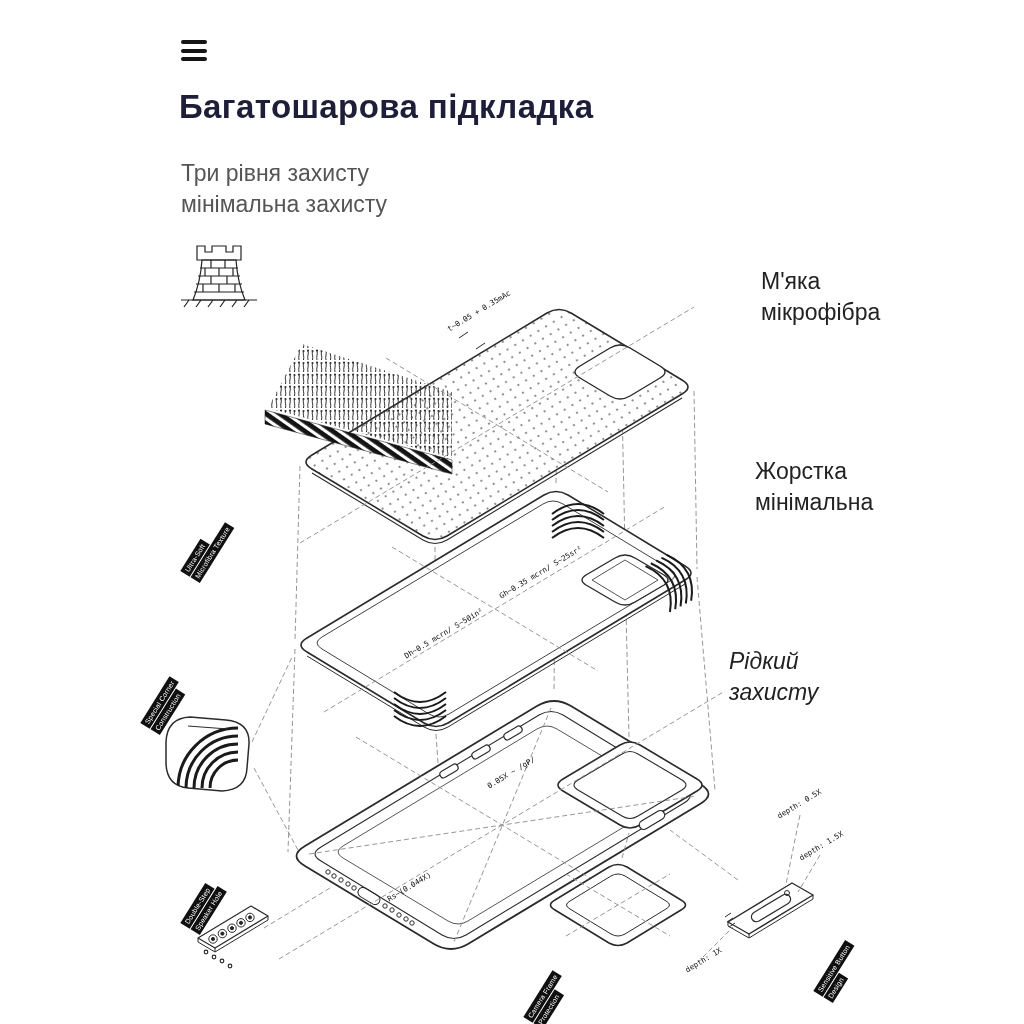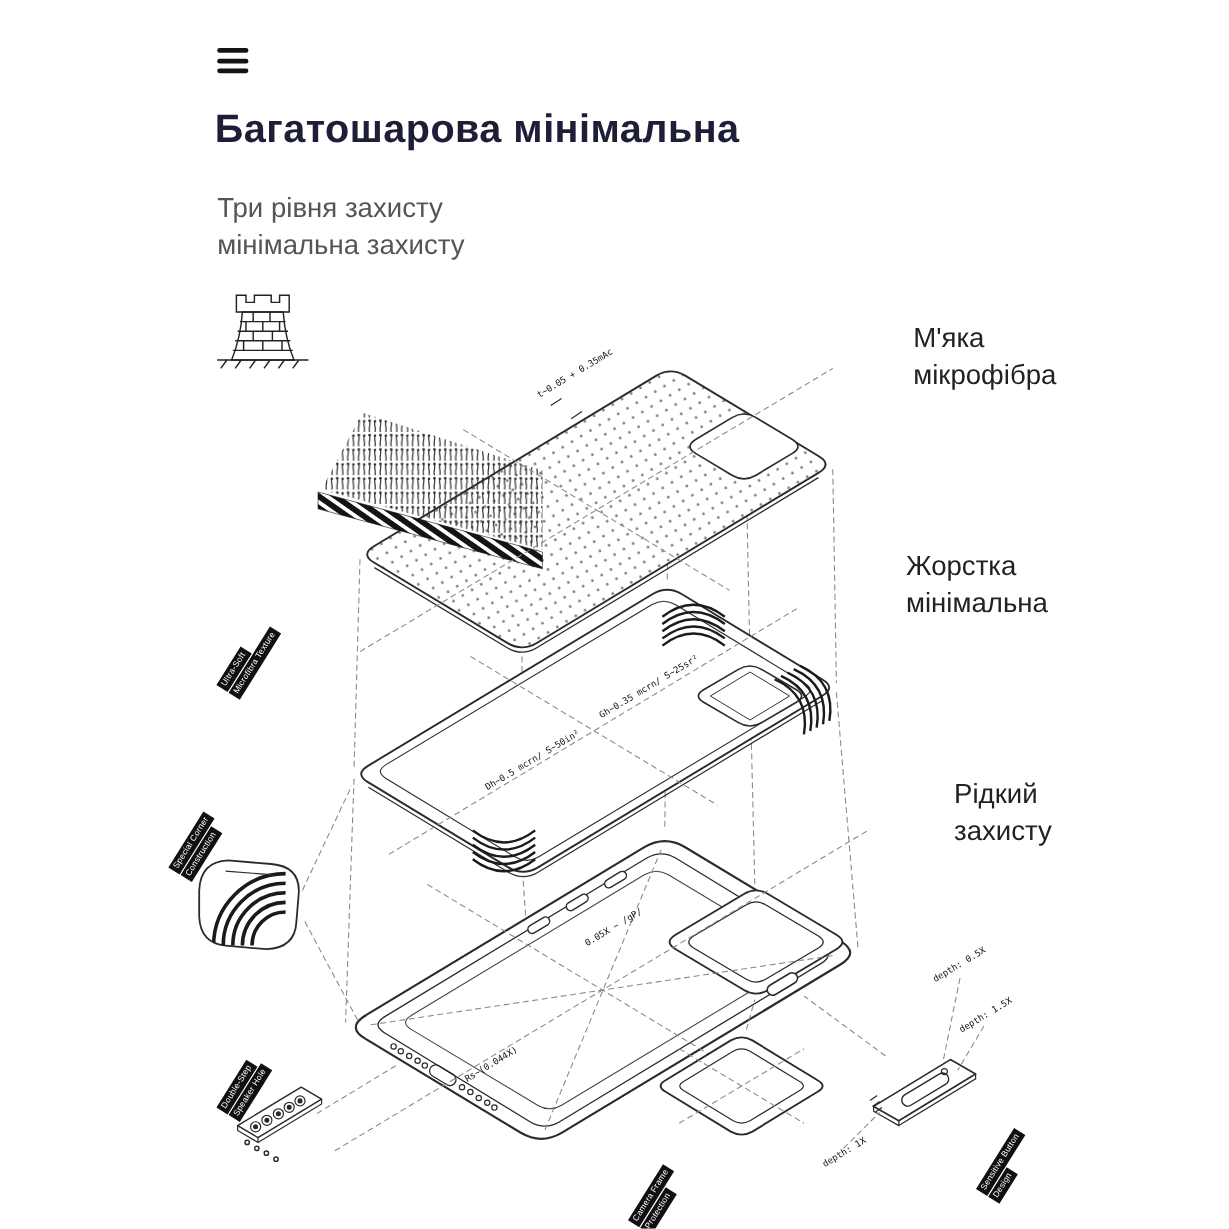--- a/index.html
+++ b/index.html
@@ -7,21 +7,21 @@
         font-family:"Liberation Sans",sans-serif;}
   
   .menu{position:absolute;left:181px;top:40px;width:26px;}
   .menu i{display:block;height:4px;background:#141414;border-radius:2px;margin-bottom:4.5px;}
   
   .title{position:absolute;left:179px;top:88px;font-size:33px;font-weight:800;
          color:#1e1e38;letter-spacing:.4px;}
   .subtitle{position:absolute;left:181px;top:158px;font-size:23px;color:#555555;line-height:31px;}
   
   .callout{position:absolute;font-size:23px;color:#222222;line-height:31px;font-weight:500;margin-left:33px;}
-  .co1{left:728px;top:266px;} .co2{left:722px;top:456px;} .co3{left:762px;top:646px;}
+  .co1{left:728px;top:266px;} .co2{left:722px;top:456px;} .co3{left:696px;top:646px;font-style:italic;}
   
   .tag{position:absolute;display:flex;flex-direction:column;gap:1px;
        transform-origin:0 100%;transform:rotate(-58deg);}
   .tag span{background:#101010;color:#ffffff;font-size:7px;line-height:1.3;
             padding:1px 3px;white-space:nowrap;width:max-content;letter-spacing:.2px;}
   .tg1{left:200px;top:560px;} .tg2{left:160px;top:712px;} .tg3{left:200px;top:912px;}
   .tg4{left:543px;top:1006px;} .tg5{left:833px;top:980px;}
   
   .dim{position:absolute;font-size:7.5px;color:#111111;white-space:nowrap;
        transform-origin:0 50%;transform:rotate(-31deg);
@@ -35,21 +35,21 @@
 <body>
 
 <div class="page">
 
   <div class="menu">
     <i></i>
     <i></i>
     <i></i>
   </div>
 
-  <div class="title">Багатошарова мінімальна</div>
+  <div class="title">Багатошарова підкладка</div>
   <div class="subtitle">
     <div>Три рівня захисту</div>
     <div>мінімальна захисту</div>
   </div>
 
   <div class="callout co1">
     <div>М'яка</div>
     <div>мікрофібра</div>
   </div>
   <div class="callout co2">

